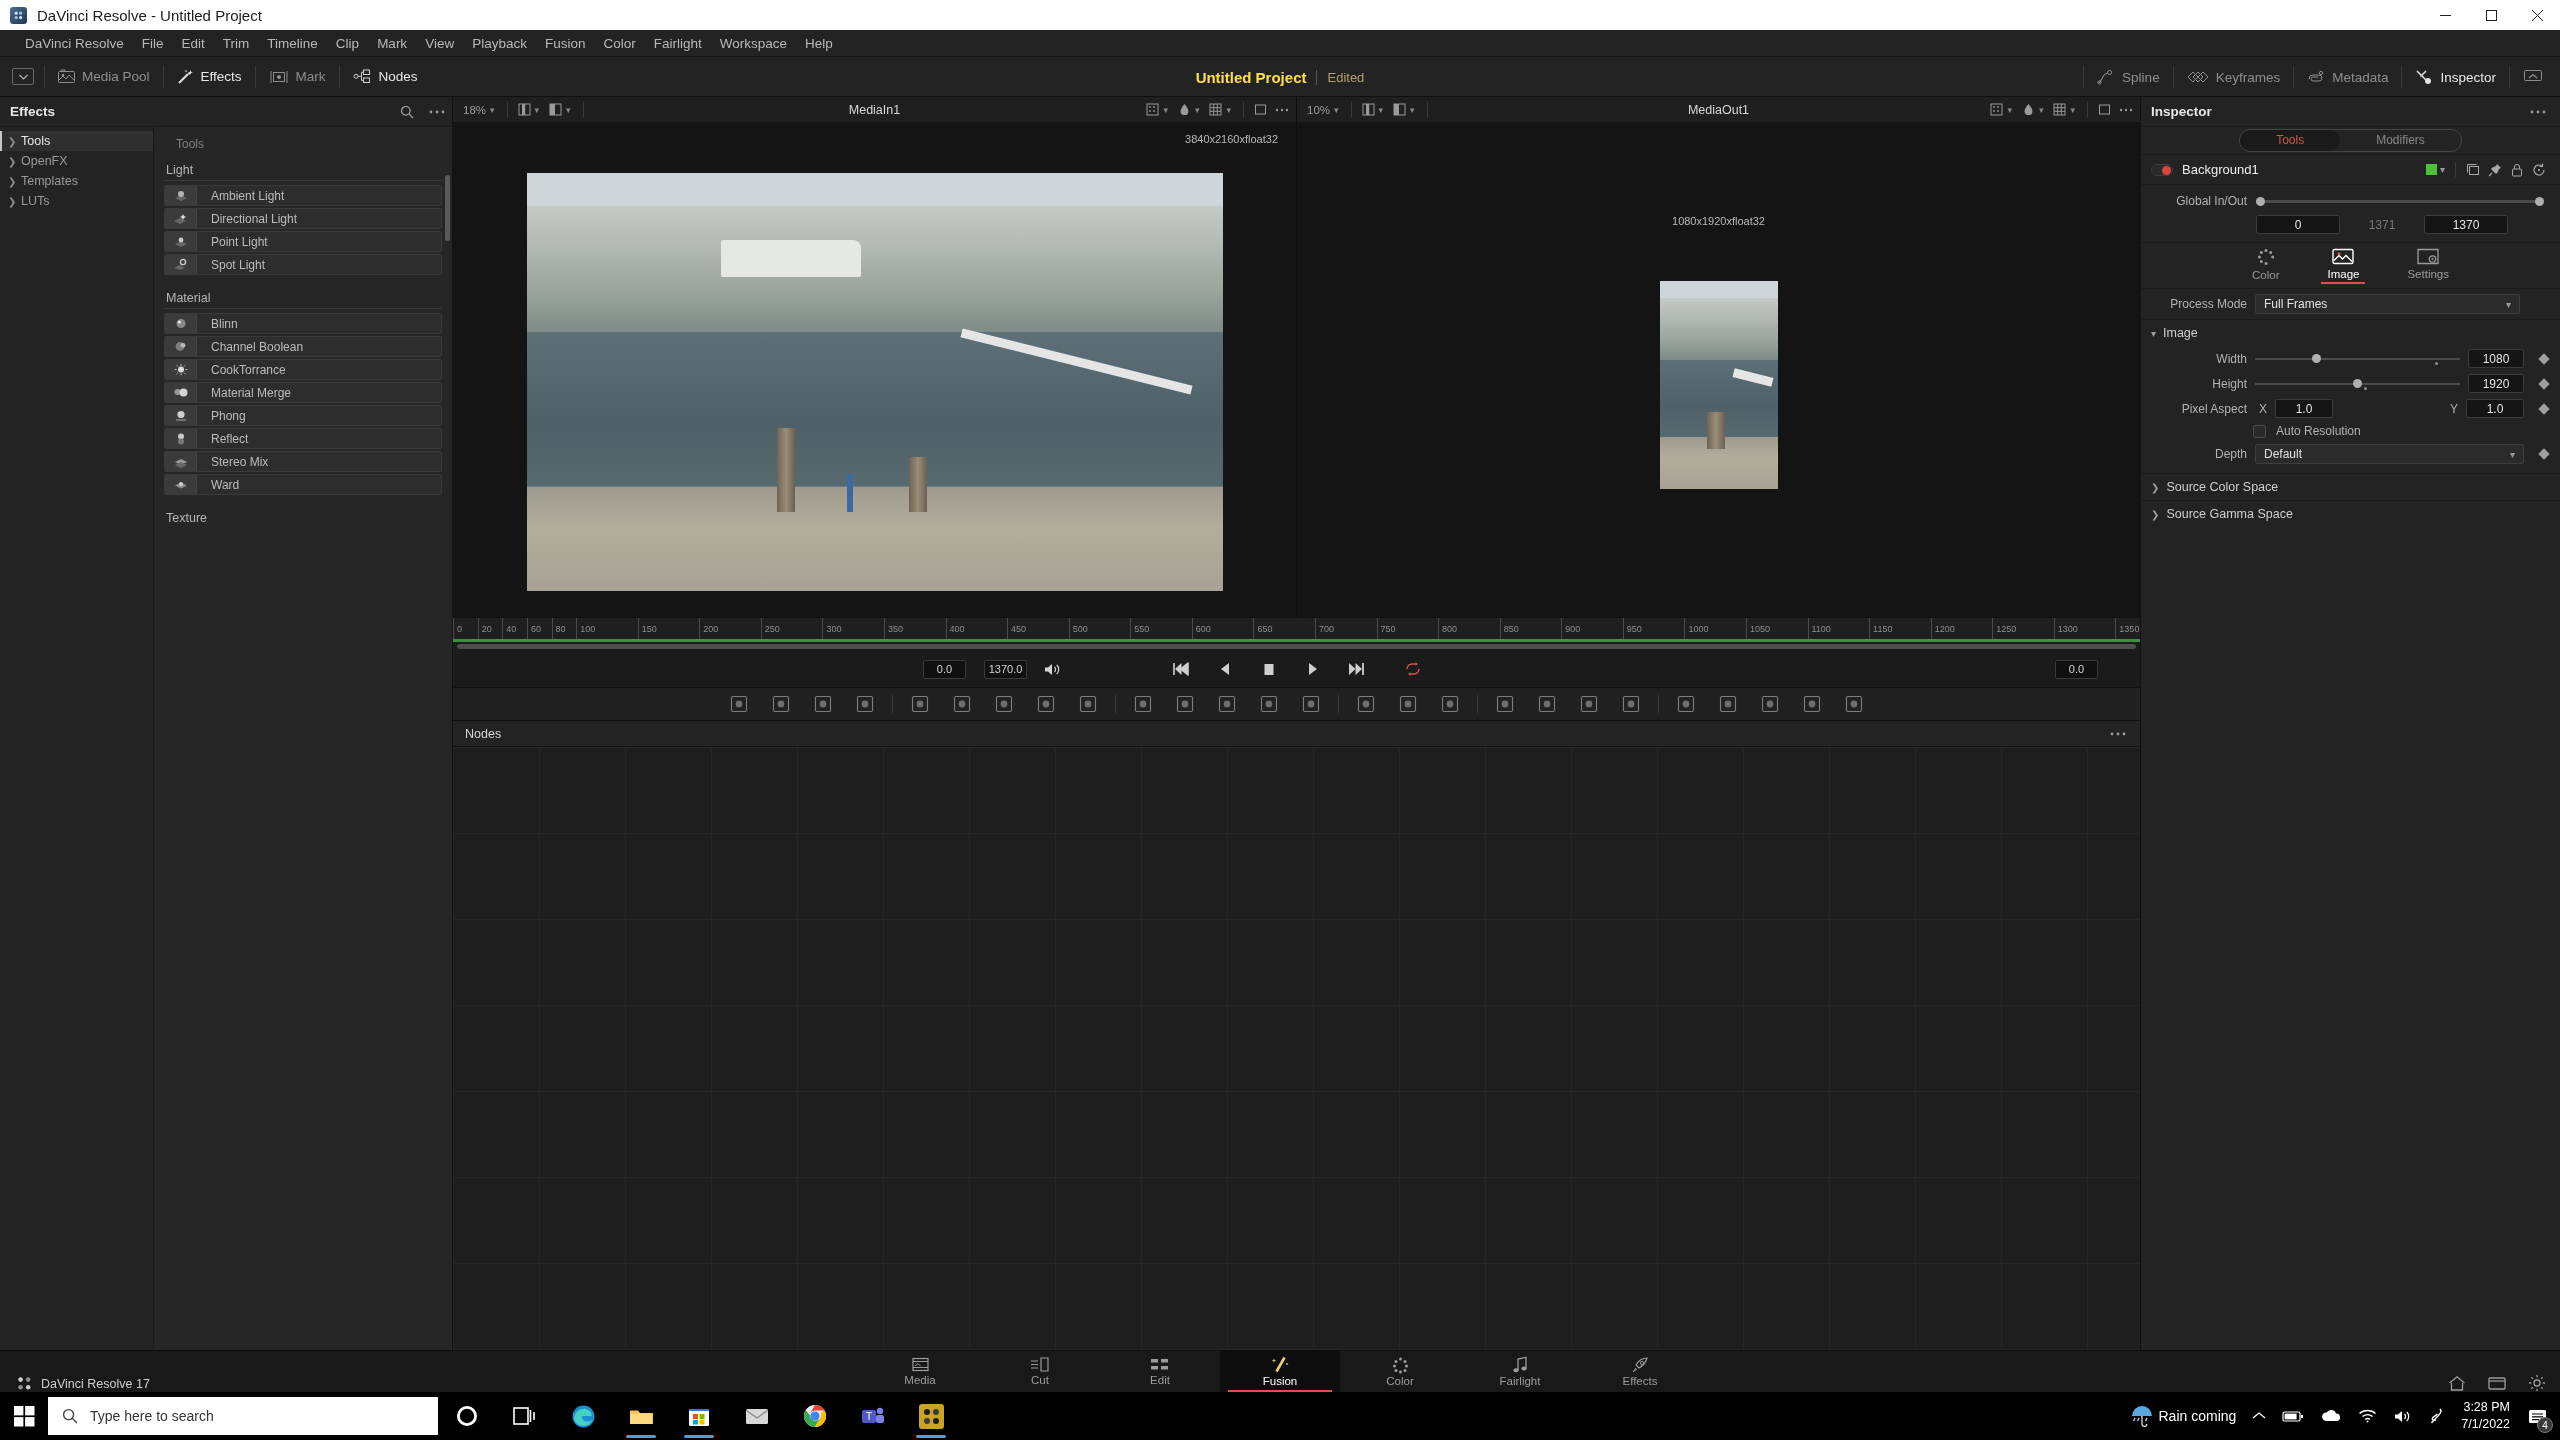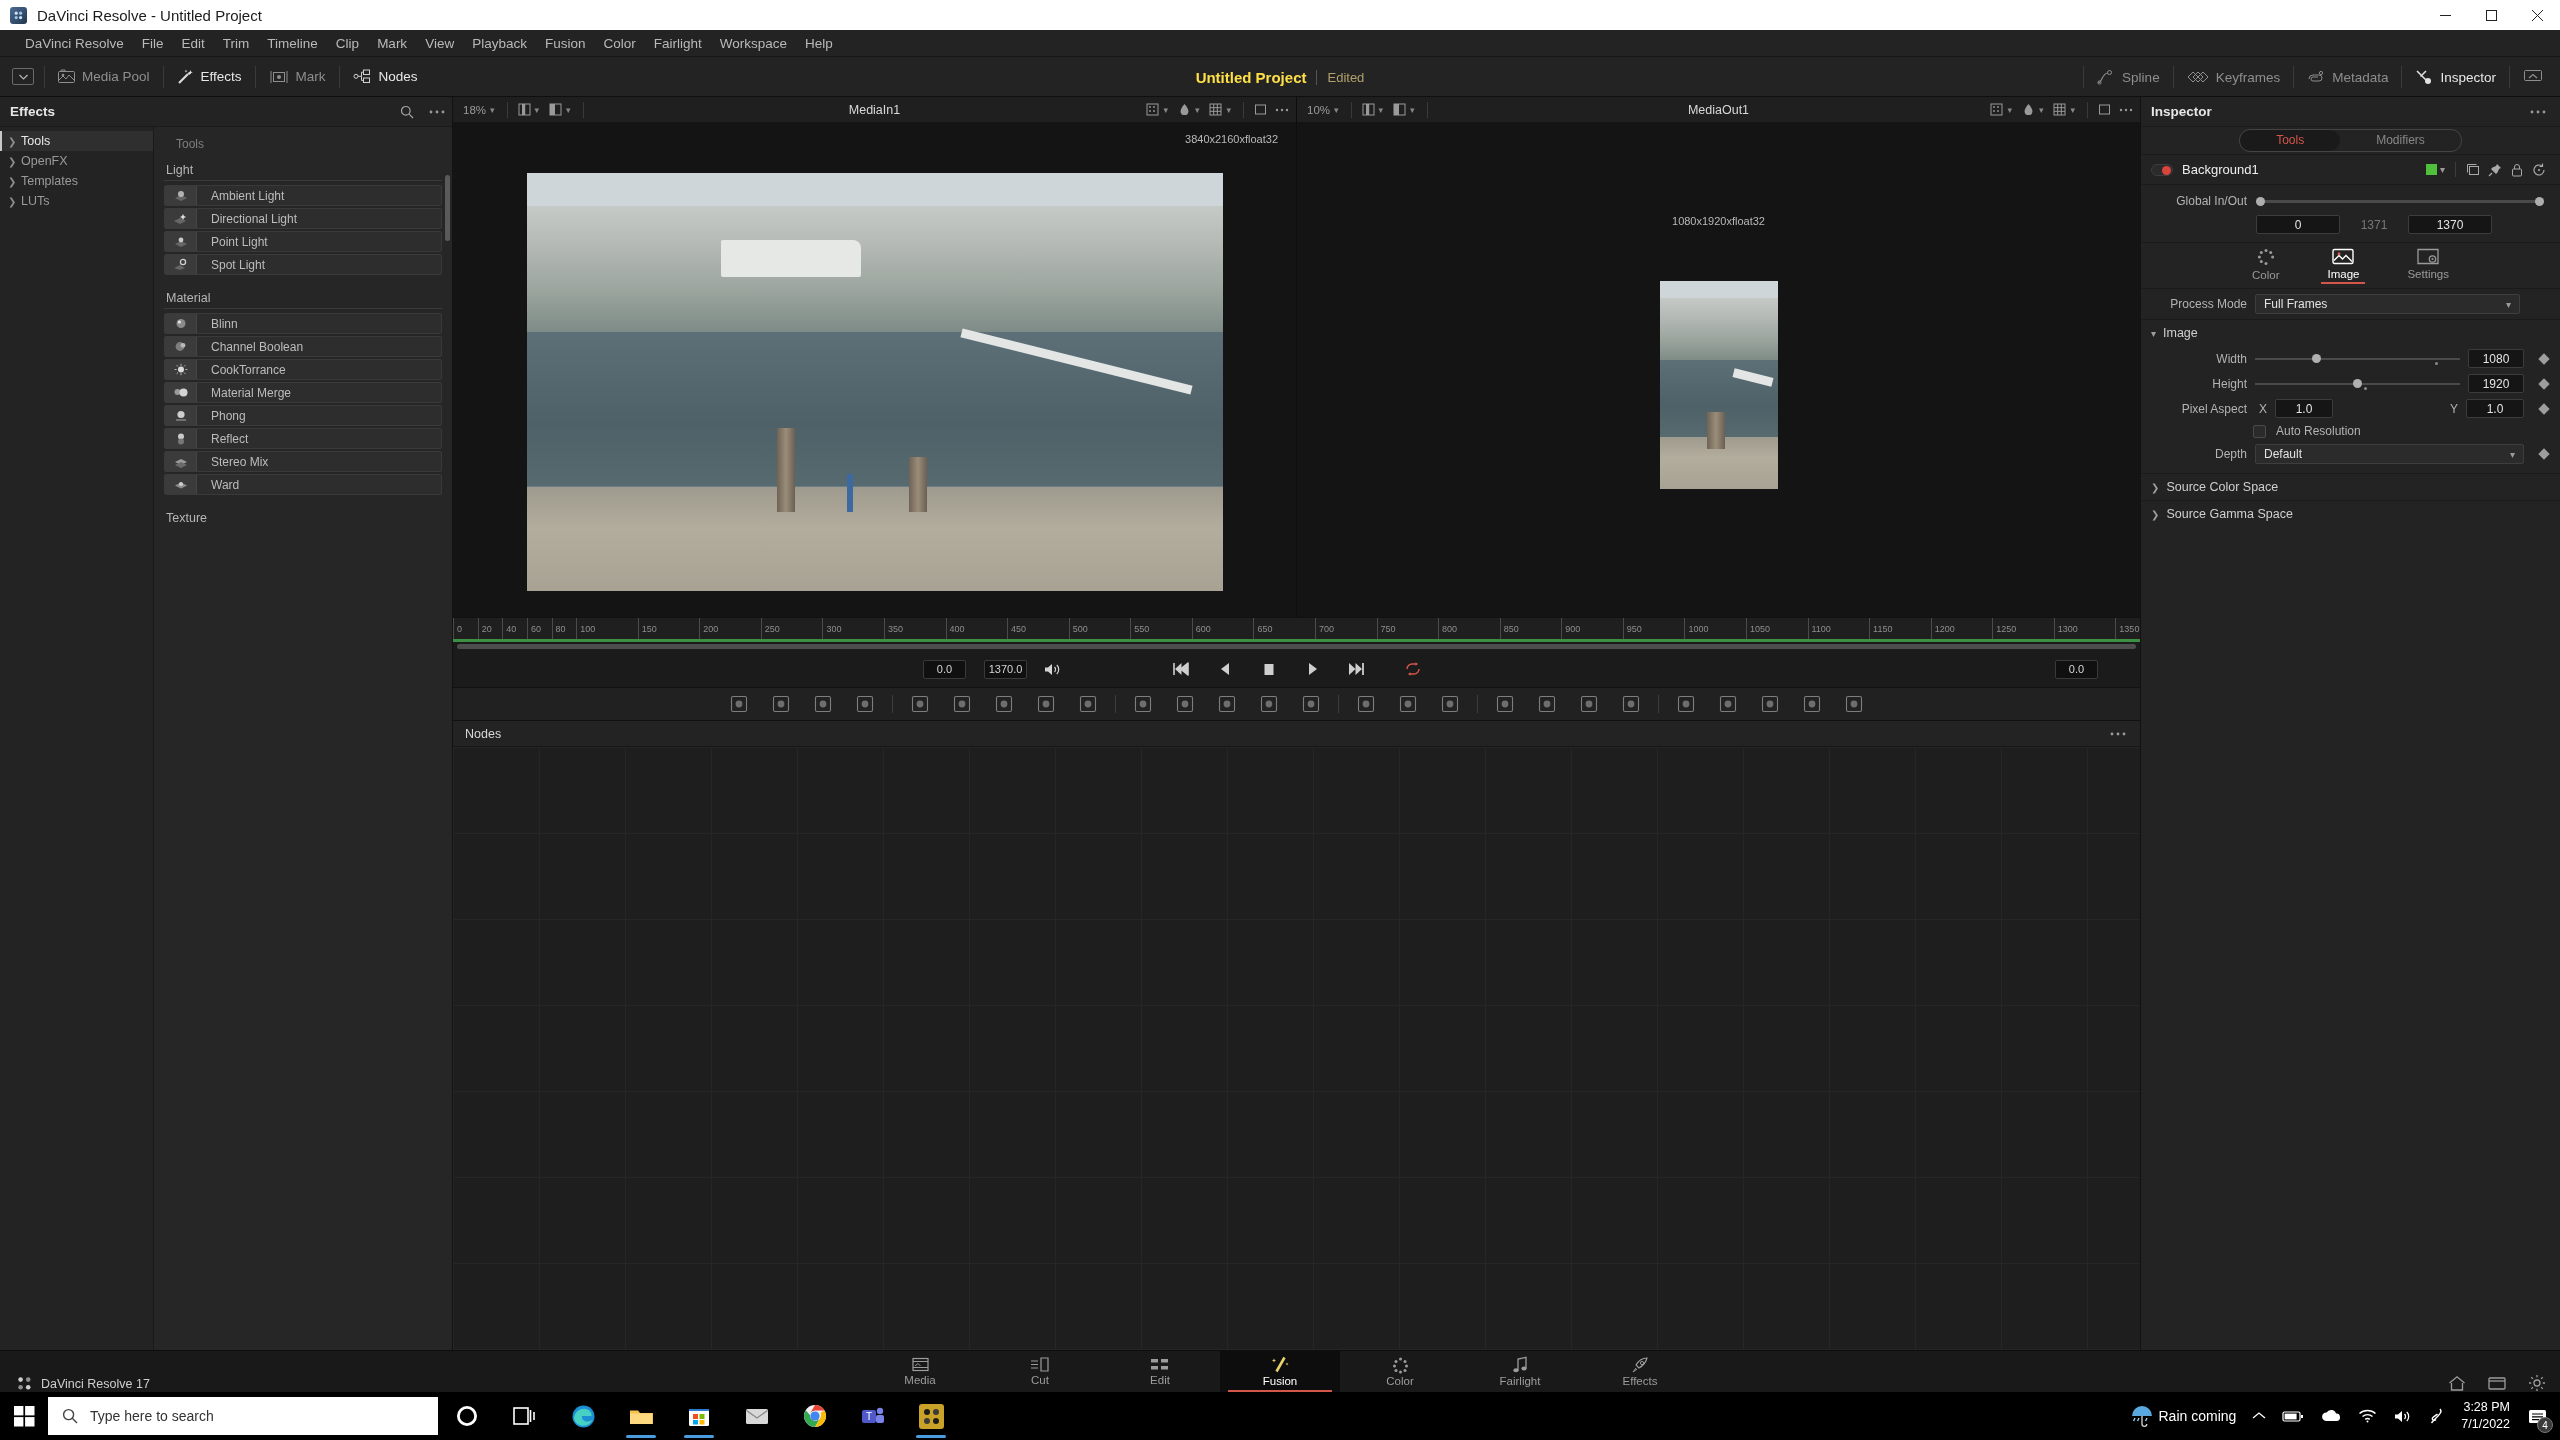--- a/index.html
+++ b/index.html
@@ -180,21 +180,21 @@
   .node-row .vsep { width: 1px; height: 15px; background: #3d3d3d; margin: 0 6px; }
 
   .gio { padding: 9px 10px 8px 10px; border-bottom: 1px solid #1a1a1a; }
   .gio .lr { display: flex; align-items: center; gap: 9px; }
   .gio .lbl { font-size: 12px; color: #b3b3b3; width: 96px; text-align: right; }
   .gio .track { flex: 1; height: 3px; background: #4a4a4a; position: relative; border-radius: 2px; margin-right: 6px;}
   .gio .knob { position: absolute; top: -3px; width: 9px; height: 9px; border-radius: 50%; background: #aeaeae; }
   .gio .fields { display: flex; align-items: center; margin-top: 7px; padding-left: 105px; gap: 0; }
   .numbox { height: 19px; background: #151515; border: 1px solid #3c3c3c; border-radius: 2px;
             font-size: 12px; color: #e4e4e4; display: flex; align-items: center; justify-content: center; }
-  .numghost { font-size: 12px; color: #777; width: 68px; text-align: center; }
+  .numghost { font-size: 12px; color: #777; width: 84px; text-align: center; }
 
   .ptabs { height: 46px; display: flex; align-items: center; justify-content: center; gap: 36px;
            border-bottom: 1px solid #1a1a1a; }
   .ptab { display: flex; flex-direction: column; align-items: center; gap: 2px; position: relative; padding: 0 6px 4px; }
   .ptab .pl { font-size: 11.5px; color: #9a9a9a; }
   .ptab.on .pl { color: #fff; }
   .ptab.on::after { content:''; position: absolute; left: 0; right: 0; bottom: 0; height: 2px; background: #d4564a; }
 
   .prow { display: flex; align-items: center; padding: 5px 10px; gap: 8px; }
   .prow .lbl { font-size: 12px; color: #b3b3b3; width: 96px; text-align: right; flex: 0 0 96px; }

